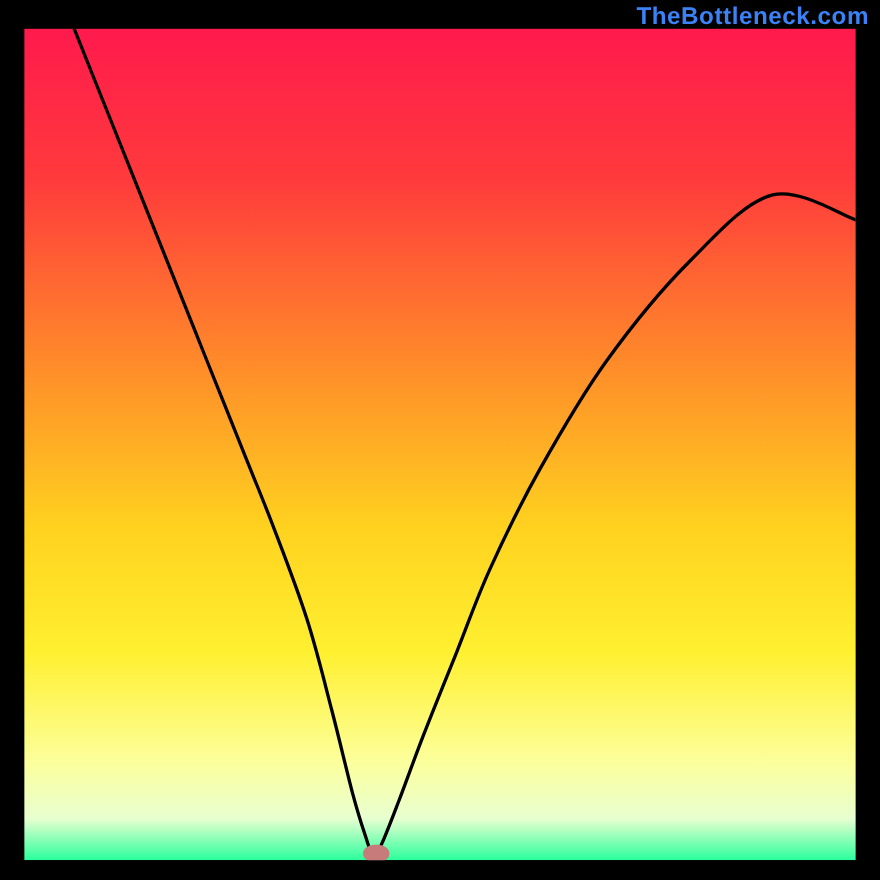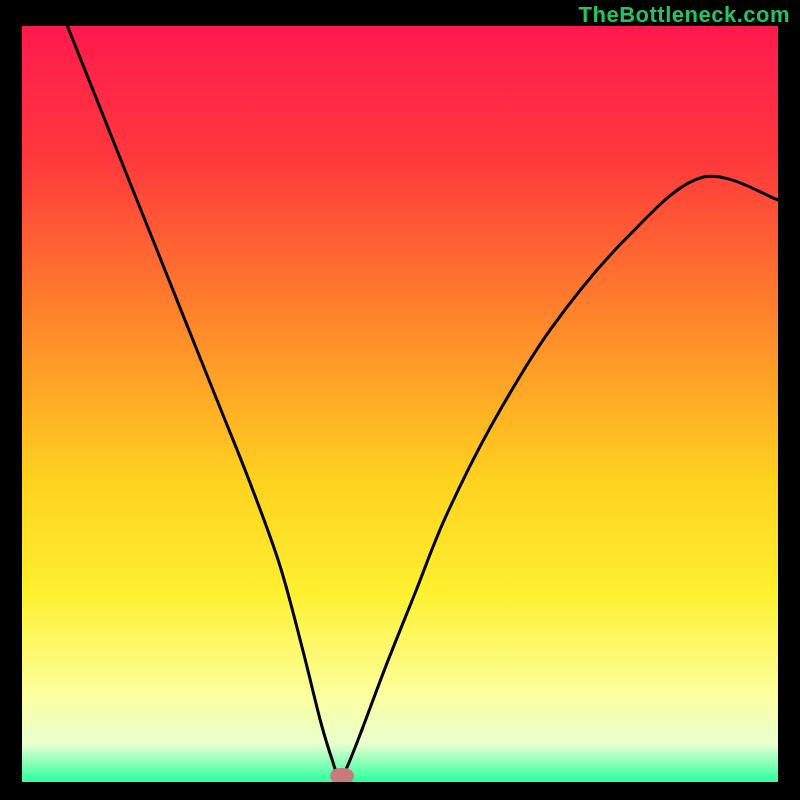--- a/index.html
+++ b/index.html
@@ -13,21 +13,21 @@
   .frame {
     position: relative;
     width: 800px;
     height: 800px;
     background: #000;
   }
   .watermark {
     position: absolute;
     top: 2px;
     right: 10px;
-    color: #22c55e;
+    color: #3b82f6;
     font-size: 22px;
     font-weight: bold;
     letter-spacing: 0.5px;
   }
   .plot-area {
     position: absolute;
     left: 22px;
     top: 26px;
     width: 756px;
     height: 756px;

